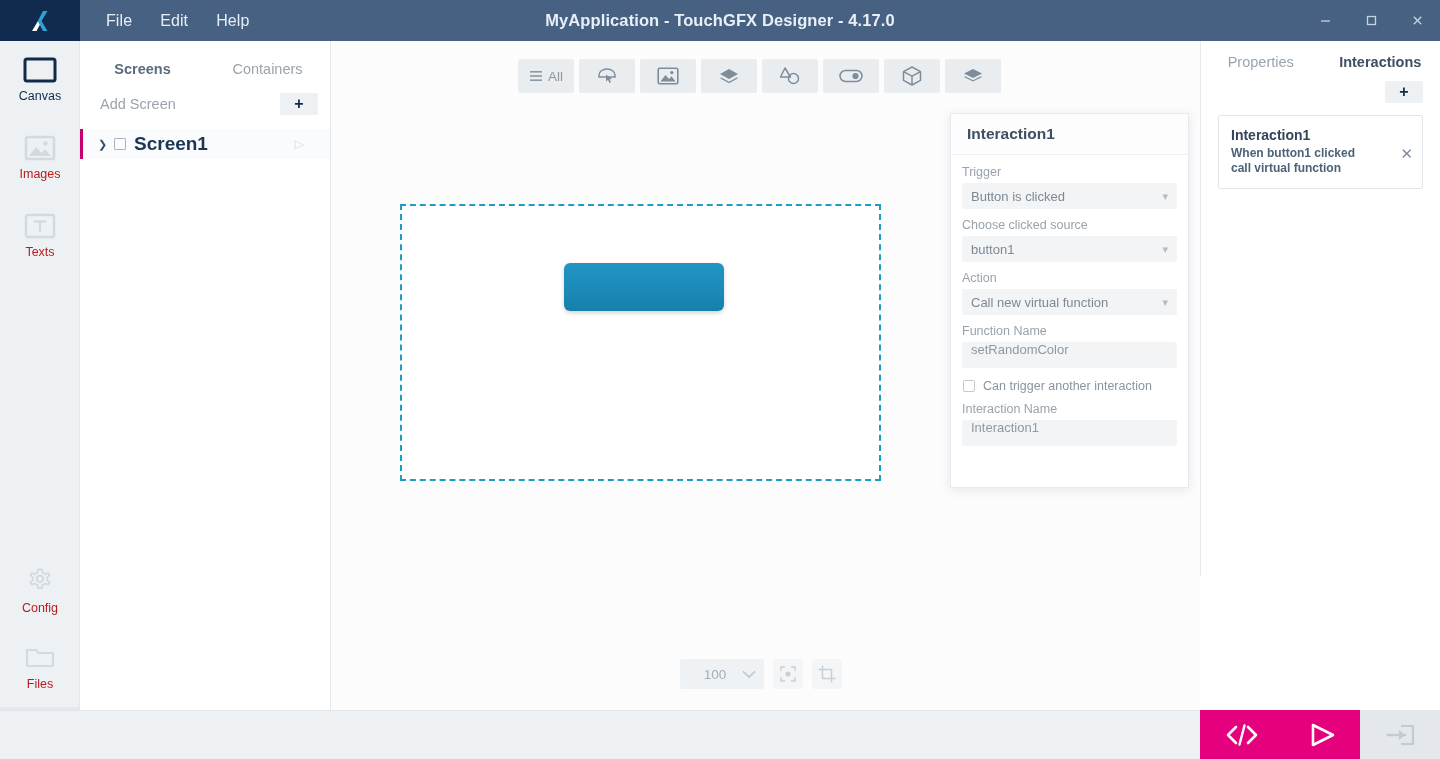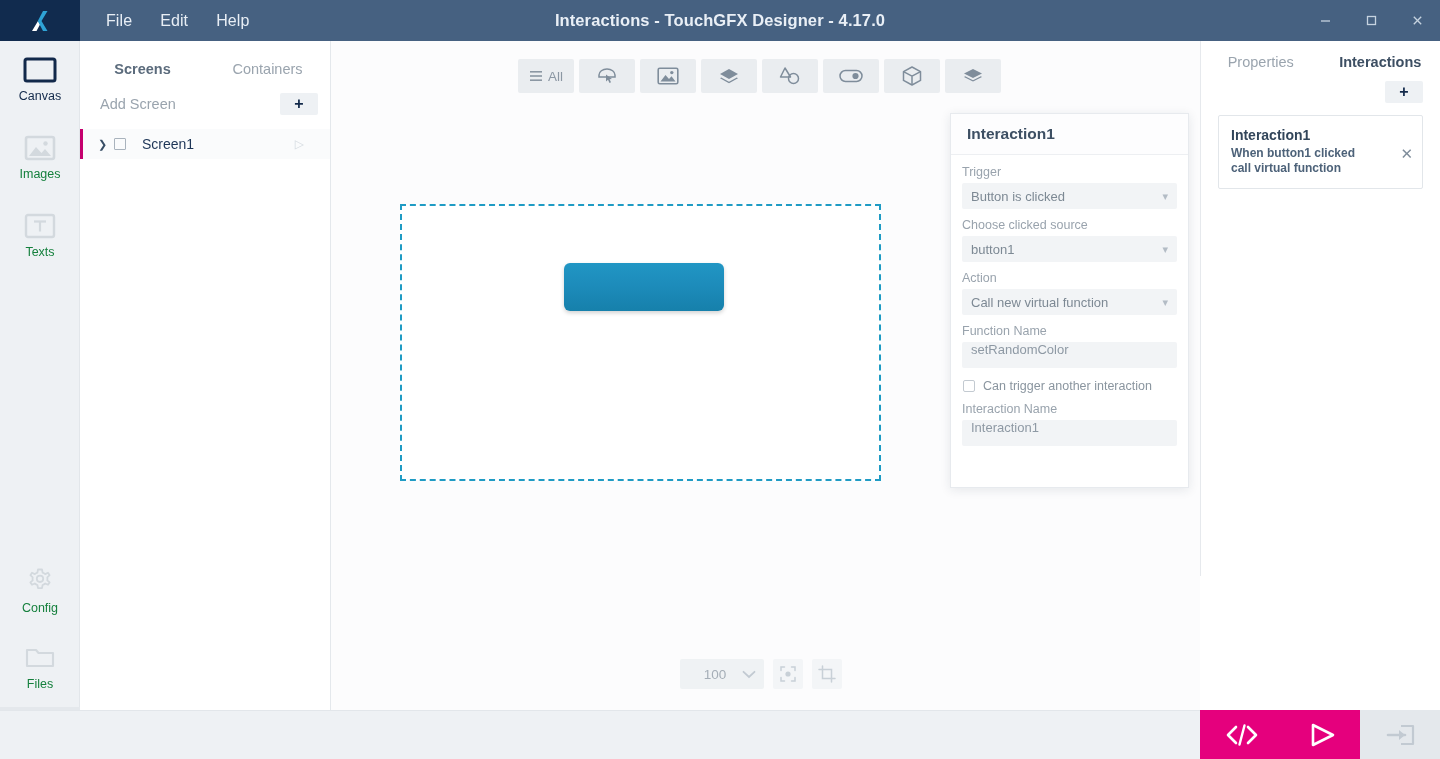--- a/index.html
+++ b/index.html
@@ -44,21 +44,21 @@
   .rail {
     position: absolute; left: 0; top: 41px; width: 80px; height: 718px;
     background: #eef1f4; border-right: 1px solid #e2e6ea;
   }
   .rail-item {
     width: 80px; height: 78px; display: flex; flex-direction: column;
     align-items: center; justify-content: center; gap: 6px; cursor: default;
   }
   .rail-item .lbl { font-size: 12.5px; }
   .rail-item.active .lbl { color: #12294a; }
-  .rail-item.dim .lbl { color: #15803d; }
+  .rail-item.dim .lbl { color: #b91c1c; }
   .rail-bottom { position: absolute; left: 0; bottom: 52px; width: 80px; text-align: center; }
   .rail-burger {
     position: absolute; left: 0; bottom: 0; width: 80px; height: 52px;
     background: #e4e8ec; display: flex; align-items: center; justify-content: center;
   }
 
   
   .screens-panel {
     position: absolute; left: 80px; top: 41px; width: 251px; height: 669px;
     background: #ffffff; border-right: 1px solid #e4e8ec;
@@ -83,21 +83,21 @@
     padding-left: 18px; background: #fafbfc; margin-top: 8px; cursor: default;
   }
   .screen-row .sel-bar {
     position: absolute; left: 0; top: 0; width: 3px; height: 30px; background: #c5006e;
   }
   .screen-row .chevron { width: 14px; color: #384e66; font-size: 11px; }
   .screen-row .sq {
     width: 12px; height: 12px; border: 1.6px solid #a9b3bd; border-radius: 1px;
     margin: 0 8px 0 2px;
   }
-  .screen-row .name { font-size: 14px; font-weight: normal; color: #1d3557; flex: 1; margin-left: 8px; }
+  .screen-row .name { font-size: 19px; font-weight: bold; color: #1d3557; flex: 1; }
   .screen-row .play { color: #d5dbe1; font-size: 12px; margin-right: 26px; }
 
   
   .canvas-area {
     position: absolute; left: 331px; top: 41px; width: 869px; height: 669px;
     background: #fcfcfd;
   }
   .widget-toolbar {
     position: absolute; left: 187px; top: 18px; display: flex; gap: 5px;
   }
@@ -215,21 +215,21 @@
       <svg width="30" height="30" viewBox="0 0 30 30">
         <path d="M7 5 L13 15 L7 25 L11.5 25 L15 18.5 L13 15 Z" fill="#ffffff"></path>
         <path d="M22.5 5 L16.5 15 L22.5 25 L18 25 L12.8 15 L18 5 Z" fill="#2fa3d6"></path>
       </svg>
     </div>
     <div class="menu-area">
       <div class="menu-item">File</div>
       <div class="menu-item">Edit</div>
       <div class="menu-item">Help</div>
     </div>
-    <div class="app-title">Interactions - TouchGFX Designer - 4.17.0</div>
+    <div class="app-title">MyApplication - TouchGFX Designer - 4.17.0</div>
     <div class="win-ctrls">
       <div class="win-btn">
         <svg width="13" height="13" viewBox="0 0 13 13">
           <line x1="2" y1="7" x2="11" y2="7" stroke="#c6d3e0" stroke-width="1.3"></line>
         </svg>
       </div>
       <div class="win-btn">
         <svg width="13" height="13" viewBox="0 0 13 13">
           <rect x="2.5" y="2.5" width="8" height="8" fill="none" stroke="#c6d3e0" stroke-width="1.3"></rect>
         </svg>

